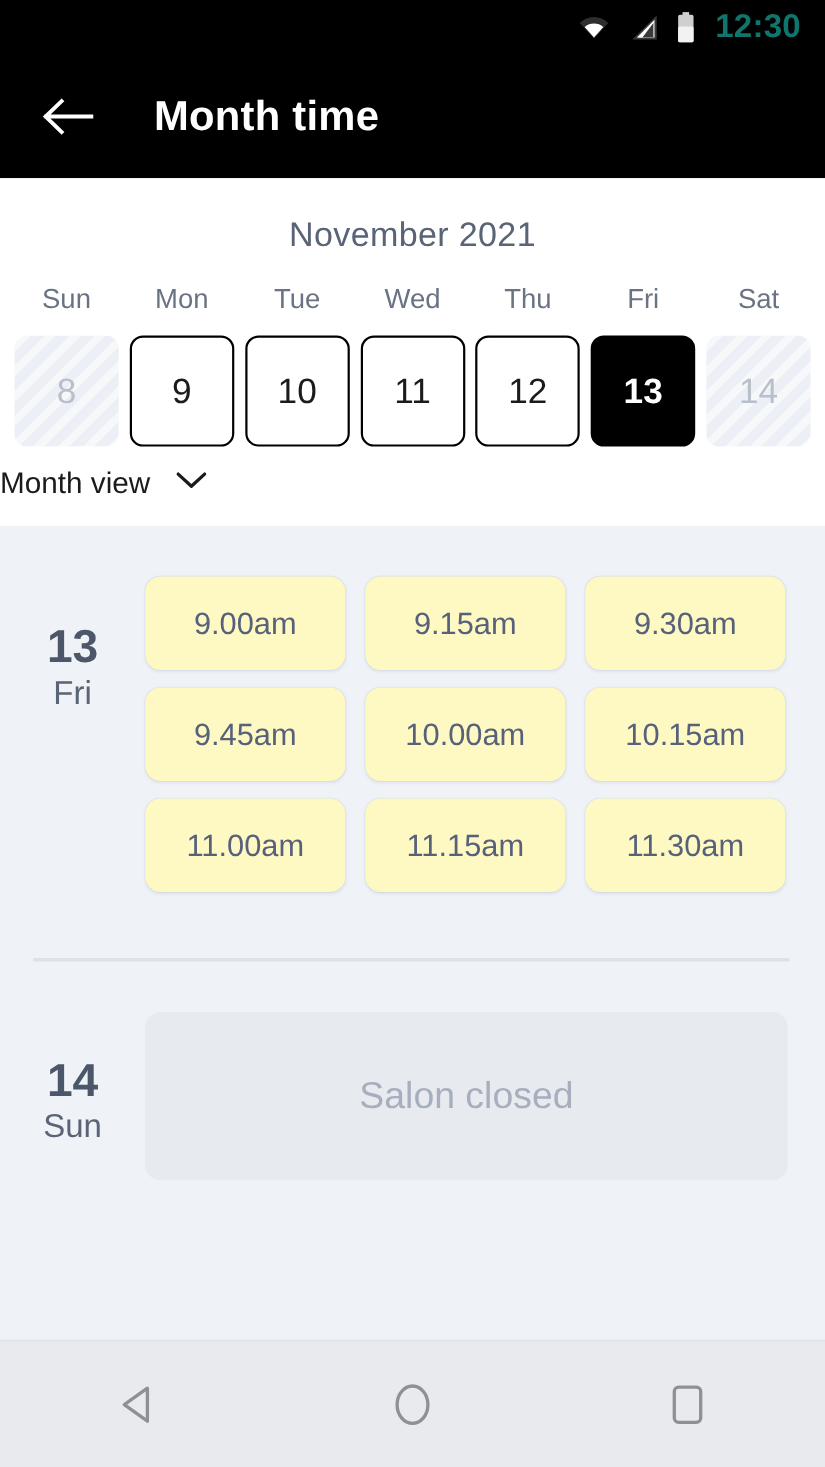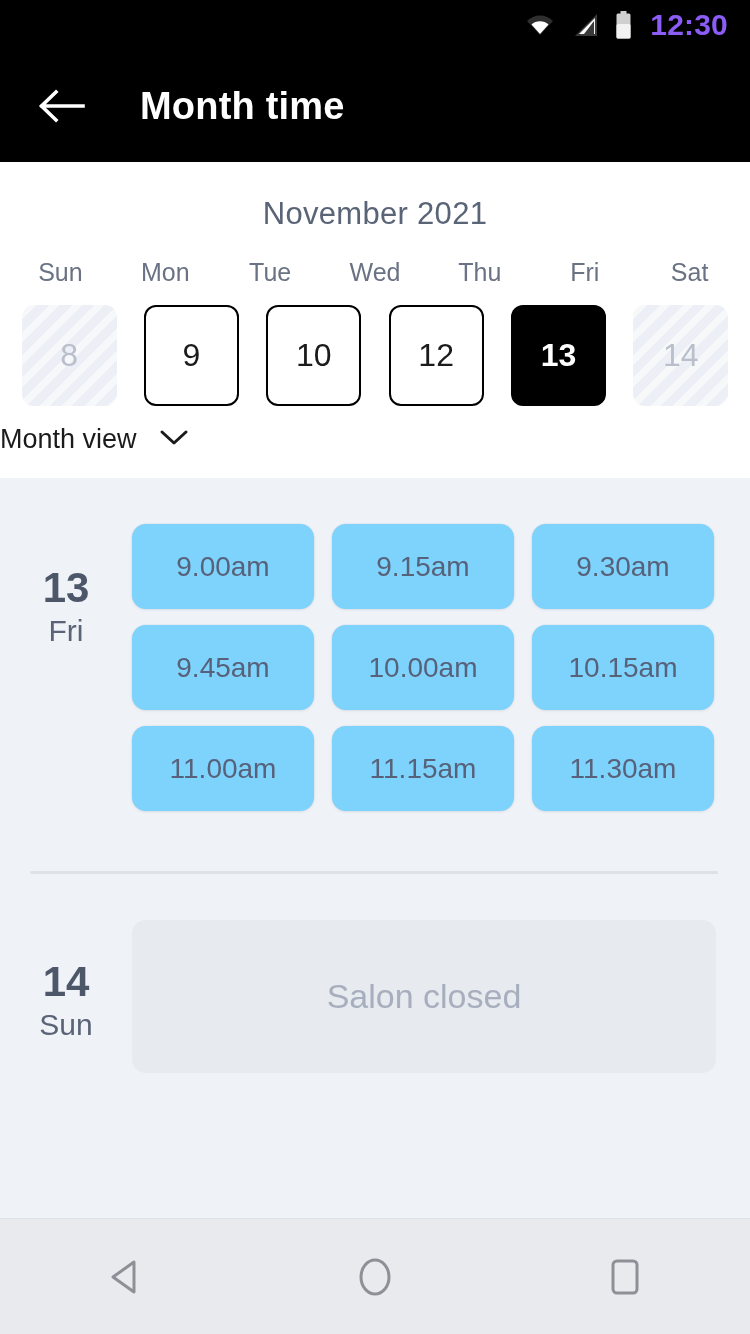--- a/index.html
+++ b/index.html
@@ -12,21 +12,21 @@
   .phone { position:relative; width:750px; height:1334px; background:#eef1f7; }
 
   
   .statusbar {
     position:absolute; top:0; left:0; width:750px; height:50px;
     background:#000; display:flex; align-items:center; justify-content:flex-end;
     padding-right:22px;
   }
   .sb-icons { display:flex; align-items:center; gap:16px; }
   .sb-clock {
-    color:#8b5cf6; font-size:30px; font-weight:700; letter-spacing:0.2px;
+    color:#0f766e; font-size:30px; font-weight:700; letter-spacing:0.2px;
     margin-left:18px; font-family:"Liberation Sans", sans-serif;
   }
   .icon-wifi { width:30px; height:24px; position:relative; }
   .icon-sig  { width:28px; height:26px; position:relative; }
   .icon-bat  { width:17px; height:28px; position:relative; }
 
   
   .appbar {
     position:absolute; top:50px; left:0; width:750px; height:112px;
     background:#000; display:flex; align-items:center;
@@ -86,21 +86,21 @@
   .day-col {
     width:132px; flex:none; text-align:center; padding-top:42px;
   }
   .day-num { font-size:42px; font-weight:700; color:#4c5769; line-height:1.05; }
   .day-dow { font-size:30px; color:#5b6477; font-weight:400; margin-top:4px; }
   .slot-grid {
     flex:1; display:grid; grid-template-columns:repeat(3, 182px);
     gap:16px 18px; padding-right:16px;
   }
   .slot {
-    height:85px; background:#7dd3fc; border-radius:14px;
+    height:85px; background:#fef9c3; border-radius:14px;
     display:flex; align-items:center; justify-content:center;
     font-size:28px; color:#58617a; cursor:pointer;
     box-shadow:0 1px 3px rgba(80,95,120,0.10), 0 0 0 0.5px rgba(190,200,215,0.35);
   }
   .divider {
     height:3px; background:#dde2e9; margin:60px 32px 0 30px; border-radius:2px;
   }
   .closed-block { display:flex; padding-top:46px; }
   .closed-card {
     flex:1; margin-right:34px; height:153px; background:#e7eaef;
@@ -178,20 +178,23 @@
 
     <div class="dates-row">
       <div class="date-cell-wrap">
         <div class="date-cell disabled">8</div>
       </div>
       <div class="date-cell-wrap">
         <div class="date-cell">9</div>
       </div>
       <div class="date-cell-wrap">
         <div class="date-cell">10</div>
+      </div>
+      <div class="date-cell-wrap">
+        <div class="date-cell">11</div>
       </div>
       <div class="date-cell-wrap">
         <div class="date-cell">12</div>
       </div>
       <div class="date-cell-wrap">
         <div class="date-cell selected">13</div>
       </div>
       <div class="date-cell-wrap">
         <div class="date-cell disabled">14</div>
       </div>

